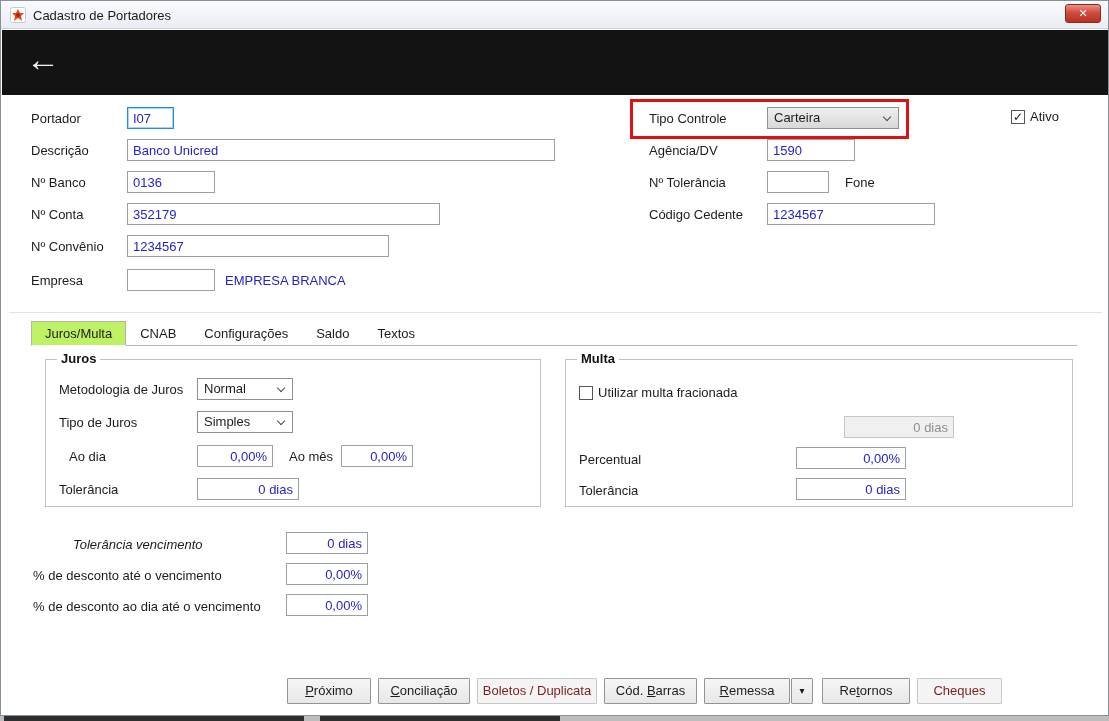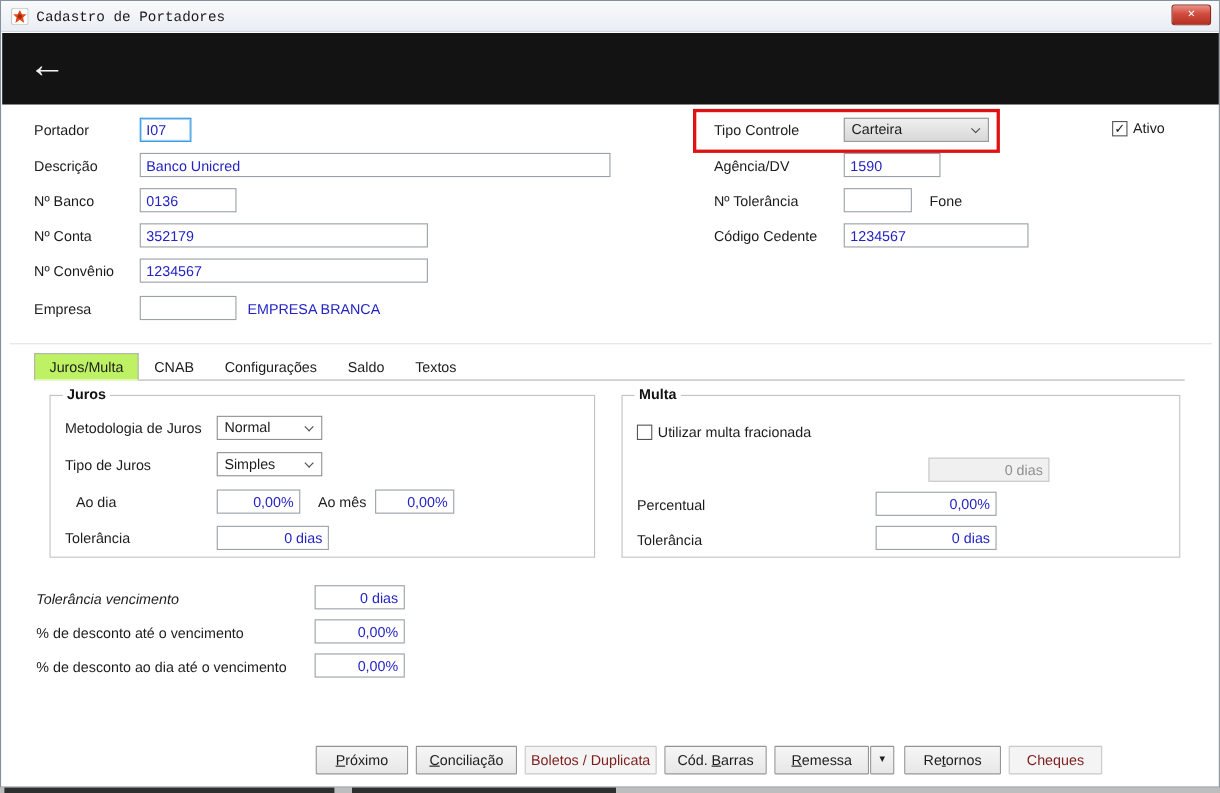--- a/index.html
+++ b/index.html
@@ -3,35 +3,35 @@
 <meta charset="utf-8">
 <style>
   * { margin:0; padding:0; box-sizing:border-box; }
   html,body { width:1109px; height:721px; }
   body { font-family:"Liberation Sans", sans-serif; background:#9a9a9a; position:relative; overflow:hidden; }
 
   .window { position:absolute; left:0; top:0; width:1109px; height:716px; background:#ffffff; border:1px solid #84919c; }
 
   
   .titlebar { position:absolute; left:0; top:0; width:100%; height:28px;
-              background:linear-gradient(#f9fafc,#e9eef4); border-bottom:1px solid #ccd3da;font-family:Liberation Mono, monospace; }
+              background:linear-gradient(#f9fafc,#e9eef4); border-bottom:1px solid #ccd3da; }
   .app-icon { position:absolute; left:9px; top:6px; width:16px; height:16px; }
   .title { position:absolute; left:32px; top:7px; font-size:13px; color:#1a1a1a; white-space:nowrap; }
   .close-btn { position:absolute; right:7px; top:3px; width:36px; height:19px;
                background:linear-gradient(#ea9186,#d14c3e 45%,#b43123); border:1px solid #8e291d;
                border-radius:3px; color:#fff; text-align:center; line-height:16px; font-size:11px; cursor:pointer; }
 
   
   .navbar { position:absolute; left:1px; top:29px; width:1106px; height:65px; background:#131313; }
   .back { position:absolute; left:24px; top:6px; color:#f0f0f0; font-size:34px; line-height:46px; cursor:pointer; }
 
   
   .lbl { position:absolute; font-size:13px; color:#1c1c1c; white-space:nowrap; line-height:16px; }
   .lbl.blue { color:#2424c6; }
-  .lbl.italic { font-style:italic; }
+  .lbl.italic { font-style:italic;margin-left:40px; }
   .field { position:absolute; height:22px; border:1px solid #9aa0a6; background:#fff;
            font-family:"Liberation Sans",sans-serif; font-size:13px; color:#2424c6; padding:0 5px; }
   .field.num { text-align:right; }
   .field.focused { border:1px solid #1e8fe0; box-shadow:0 0 0 1px #a8d4f4 inset; }
   .field.dis { background:#f0f0f0; color:#8f8f8f; border-color:#c6c6c6; }
 
   .combo { position:absolute; height:22px; border:1px solid #8f8f8f; background:#fff;
            font-size:13px; color:#1c1c1c; padding:0 22px 0 6px; line-height:20px; cursor:pointer; white-space:nowrap; }
   .combo.gray { background:linear-gradient(#efefef,#d8d8d8); }
   .chev { position:absolute; right:8px; top:6px; width:6px; height:6px;
@@ -95,21 +95,21 @@
   <span class="lbl" style="left:30px;top:110px">Portador</span>
   <input class="field focused" style="left: 126px; top: 106px; width: 47px;" value="I07">
 
   <span class="lbl" style="left:30px;top:142px">Descrição</span>
   <input class="field" style="left: 126px; top: 138px; width: 428px;" value="Banco Unicred">
 
   <span class="lbl" style="left:30px;top:174px">Nº Banco</span>
   <input class="field" style="left: 126px; top: 170px; width: 88px;" value="0136">
 
   <span class="lbl" style="left:30px;top:206px">Nº Conta</span>
-  <input class="field" style="left: 126px; top: 202px; width: 262px;" value="352179">
+  <input class="field" style="left: 126px; top: 202px; width: 313px;" value="352179">
 
   <span class="lbl" style="left:30px;top:238px">Nº Convênio</span>
   <input class="field" style="left: 126px; top: 234px; width: 262px;" value="1234567">
 
   <span class="lbl" style="left:30px;top:272px">Empresa</span>
   <input class="field" style="left: 126px; top: 268px; width: 88px;" value="">
   <span class="lbl blue" style="left:224px;top:272px">EMPRESA BRANCA</span>
 
   <span class="lbl" style="left:648px;top:110px">Tipo Controle</span>
   <div class="combo gray" style="left:766px;top:106px;width:132px">

